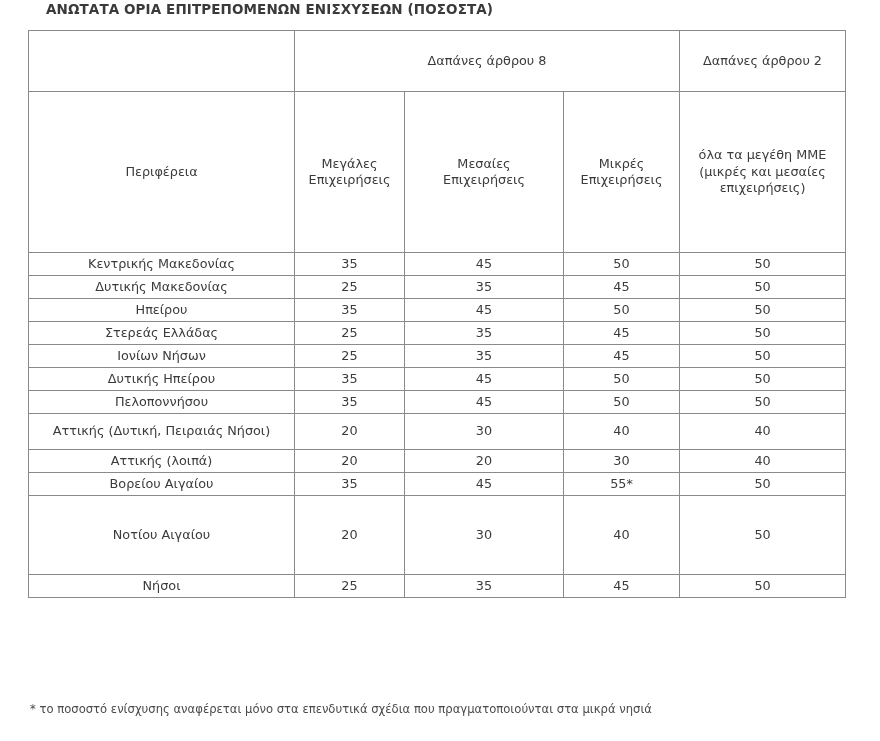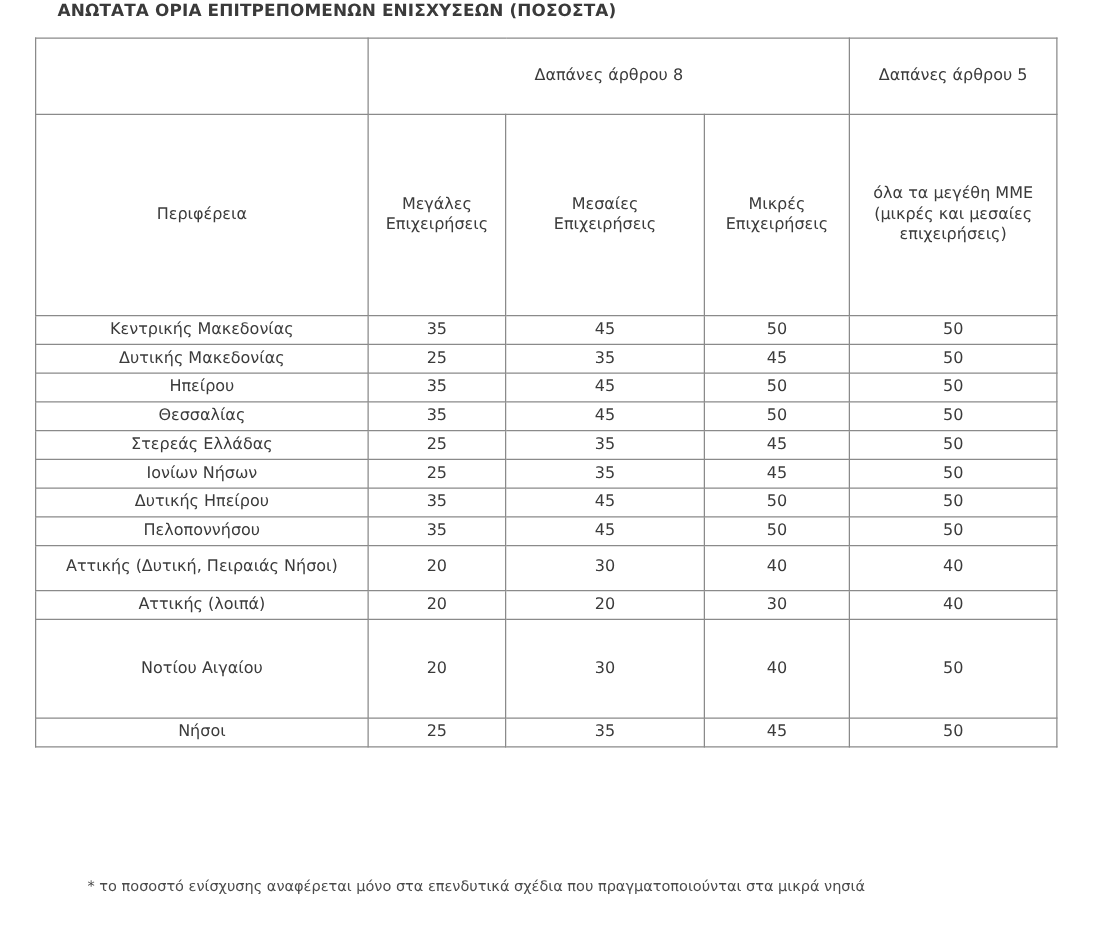--- a/index.html
+++ b/index.html
@@ -64,42 +64,41 @@
   tr.row-attica td     { height: 35px; }
   tr.row-notiou td     { height: 78px; }
 
   .footnote {
     position: absolute;
     left: 30px;
     top: 702px;
     font-size: 11.6px;
     color: #4a4a4a;
     white-space: nowrap;
-    margin-left: 40px;
   }
 </style>
 </head>
 <body>
 
 <div class="page-title">ΑΝΩΤΑΤΑ ΟΡΙΑ ΕΠΙΤΡΕΠΟΜΕΝΩΝ ΕΝΙΣΧΥΣΕΩΝ (ΠΟΣΟΣΤΑ)</div>
 
 <table class="aid-table">
   <colgroup>
     <col class="c-region">
     <col class="c-large">
     <col class="c-medium">
     <col class="c-small">
     <col class="c-sme">
   </colgroup>
   <tbody>
 
     <tr class="head-row-1">
       <td class="blank-head"></td>
       <td colspan="3">Δαπάνες άρθρου 8</td>
-      <td>Δαπάνες άρθρου 5</td>
+      <td>Δαπάνες άρθρου 2</td>
     </tr>
 
     <tr class="head-row-2">
       <td>Περιφέρεια</td>
       <td>
         <span>Μεγάλες</span><br>
         <span>Επιχειρήσεις</span>
       </td>
       <td>
         <span>Μεσαίες</span><br>
@@ -134,27 +133,20 @@
     </tr>
 
     <tr class="row-std">
       <td>Ηπείρου</td>
       <td>35</td>
       <td>45</td>
       <td>50</td>
       <td>50</td>
     </tr>
 
-    <tr class="row-std">
-      <td>Θεσσαλίας</td>
-      <td>35</td>
-      <td>45</td>
-      <td>50</td>
-      <td>50</td>
-    </tr>
 
     <tr class="row-std">
       <td>Στερεάς Ελλάδας</td>
       <td>25</td>
       <td>35</td>
       <td>45</td>
       <td>50</td>
     </tr>
 
     <tr class="row-std">
@@ -190,20 +182,27 @@
     </tr>
 
     <tr class="row-std">
       <td>Αττικής (λοιπά)</td>
       <td>20</td>
       <td>20</td>
       <td>30</td>
       <td>40</td>
     </tr>
 
+    <tr class="row-std">
+      <td>Βορείου Αιγαίου</td>
+      <td>35</td>
+      <td>45</td>
+      <td>55*</td>
+      <td>50</td>
+    </tr>
 
     <tr class="row-notiou">
       <td>Νοτίου Αιγαίου</td>
       <td>20</td>
       <td>30</td>
       <td>40</td>
       <td>50</td>
     </tr>
 
     <tr class="row-std">

